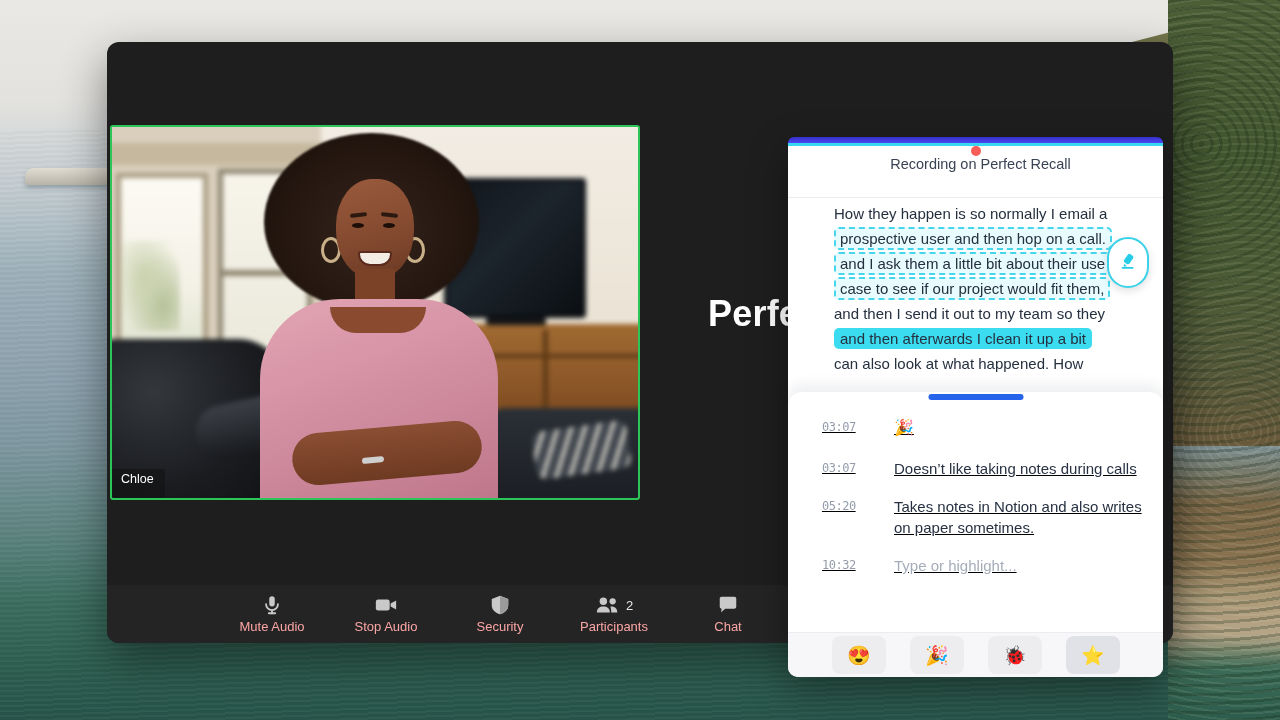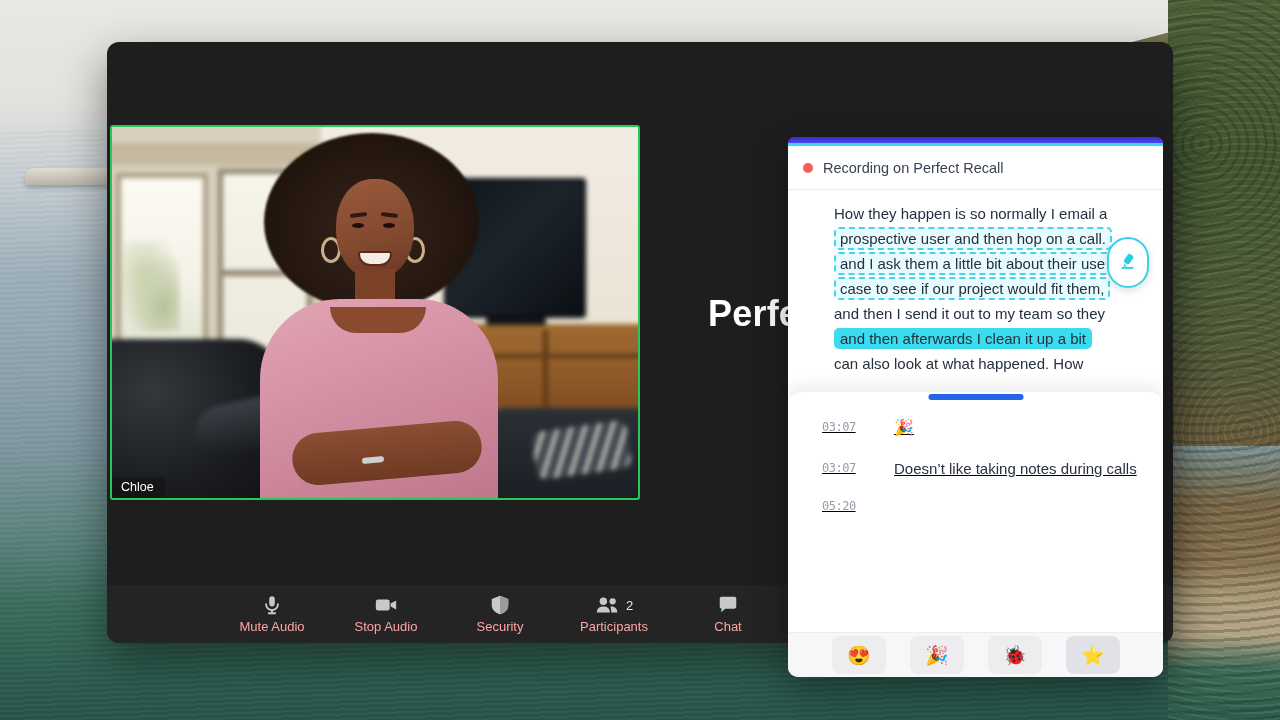--- a/index.html
+++ b/index.html
@@ -146,21 +146,21 @@
   }
   .neckline { position:absolute; left:70px; top:8px; width:96px; height:26px; background:#8a4a30; border-radius:0 0 48px 48px; }
   .arms {
     position:absolute; left:180px; top:300px; width:190px; height:52px;
     background:linear-gradient(180deg,#8a4e33,#6e3a22); border-radius:30px;
     transform:rotate(-5deg);
   }
   .bracelet { position:absolute; left:250px; top:330px; width:22px; height:6px; background:#cfcfcf; border-radius:3px; transform:rotate(-6deg); }
 
   .name-tag {
-    position:absolute; left:0; bottom:0; padding:3px 11px 4px 9px;
+    position:absolute; left:0; bottom:0; padding:3px 11px 12px 9px;
     background:rgba(18,18,18,.6); color:#fff; font-size:12.5px; border-radius:0 3px 0 0;
   }
 
   
   .toolbar {
     position:absolute; left:0; right:0; bottom:0; height:58px;
     background:#242424; border-radius:0 0 12px 12px;
     display:flex; align-items:center; padding-left:108px;
   }
   .tool-item {
@@ -175,22 +175,23 @@
   
   .recall-panel {
     position:absolute; left:788px; top:137px; width:375px; height:540px;
     background:#fff; border-radius:10px;
     box-shadow:0 14px 38px rgba(0,0,0,.35);
   }
   .stripe-blue { height:6px; border-radius:10px 10px 0 0;
     background:linear-gradient(180deg,#3530c8 0%, #4a47f4 100%); }
   .stripe-cyan { height:3px; background:#38d8f0; }
   .panel-header {
-    height:44px; display:flex; align-items:center; padding:0 15px;
+    height:52px; display:flex; align-items:center; padding:0 15px;
     border-bottom:1px solid #ededf1;
+    flex-direction:column;
   }
   .rec-dot { width:10px; height:10px; border-radius:50%; background:#f65e57; }
   .rec-label { margin-left:10px; font-size:14.5px; color:#3a4354; }
 
   .transcript {
     position:absolute; left:0; right:0; top:50px; height:205px;
     padding:14px 24px 0 30px; overflow:hidden;
   }
   .t-line { height:25px; line-height:25px; font-size:15px; color:#25303f; white-space:nowrap; }
   .t-line span { border-radius:5px;margin-left:16px; }
@@ -390,22 +391,27 @@
       <span class="note-text note-emoji">🎉</span>
     </div>
 
     <div class="note-row m2">
       <span class="note-time">03:07</span>
       <span class="note-text">Doesn’t like taking notes during calls</span>
     </div>
 
     <div class="note-row m2">
       <span class="note-time">05:20</span>
-    </div>
-
+      <span class="note-text">Takes notes in Notion and also writes on paper sometimes.</span>
+    </div>
+
+    <div class="note-row">
+      <span class="note-time">10:32</span>
+      <span class="note-text placeholder">Type or highlight...</span>
+    </div>
   </div>
 
   <div class="emoji-bar">
     <button class="emoji-btn">😍</button>
     <button class="emoji-btn">🎉</button>
     <button class="emoji-btn">🐞</button>
     <button class="emoji-btn active">⭐</button>
   </div>
 </div>
 

